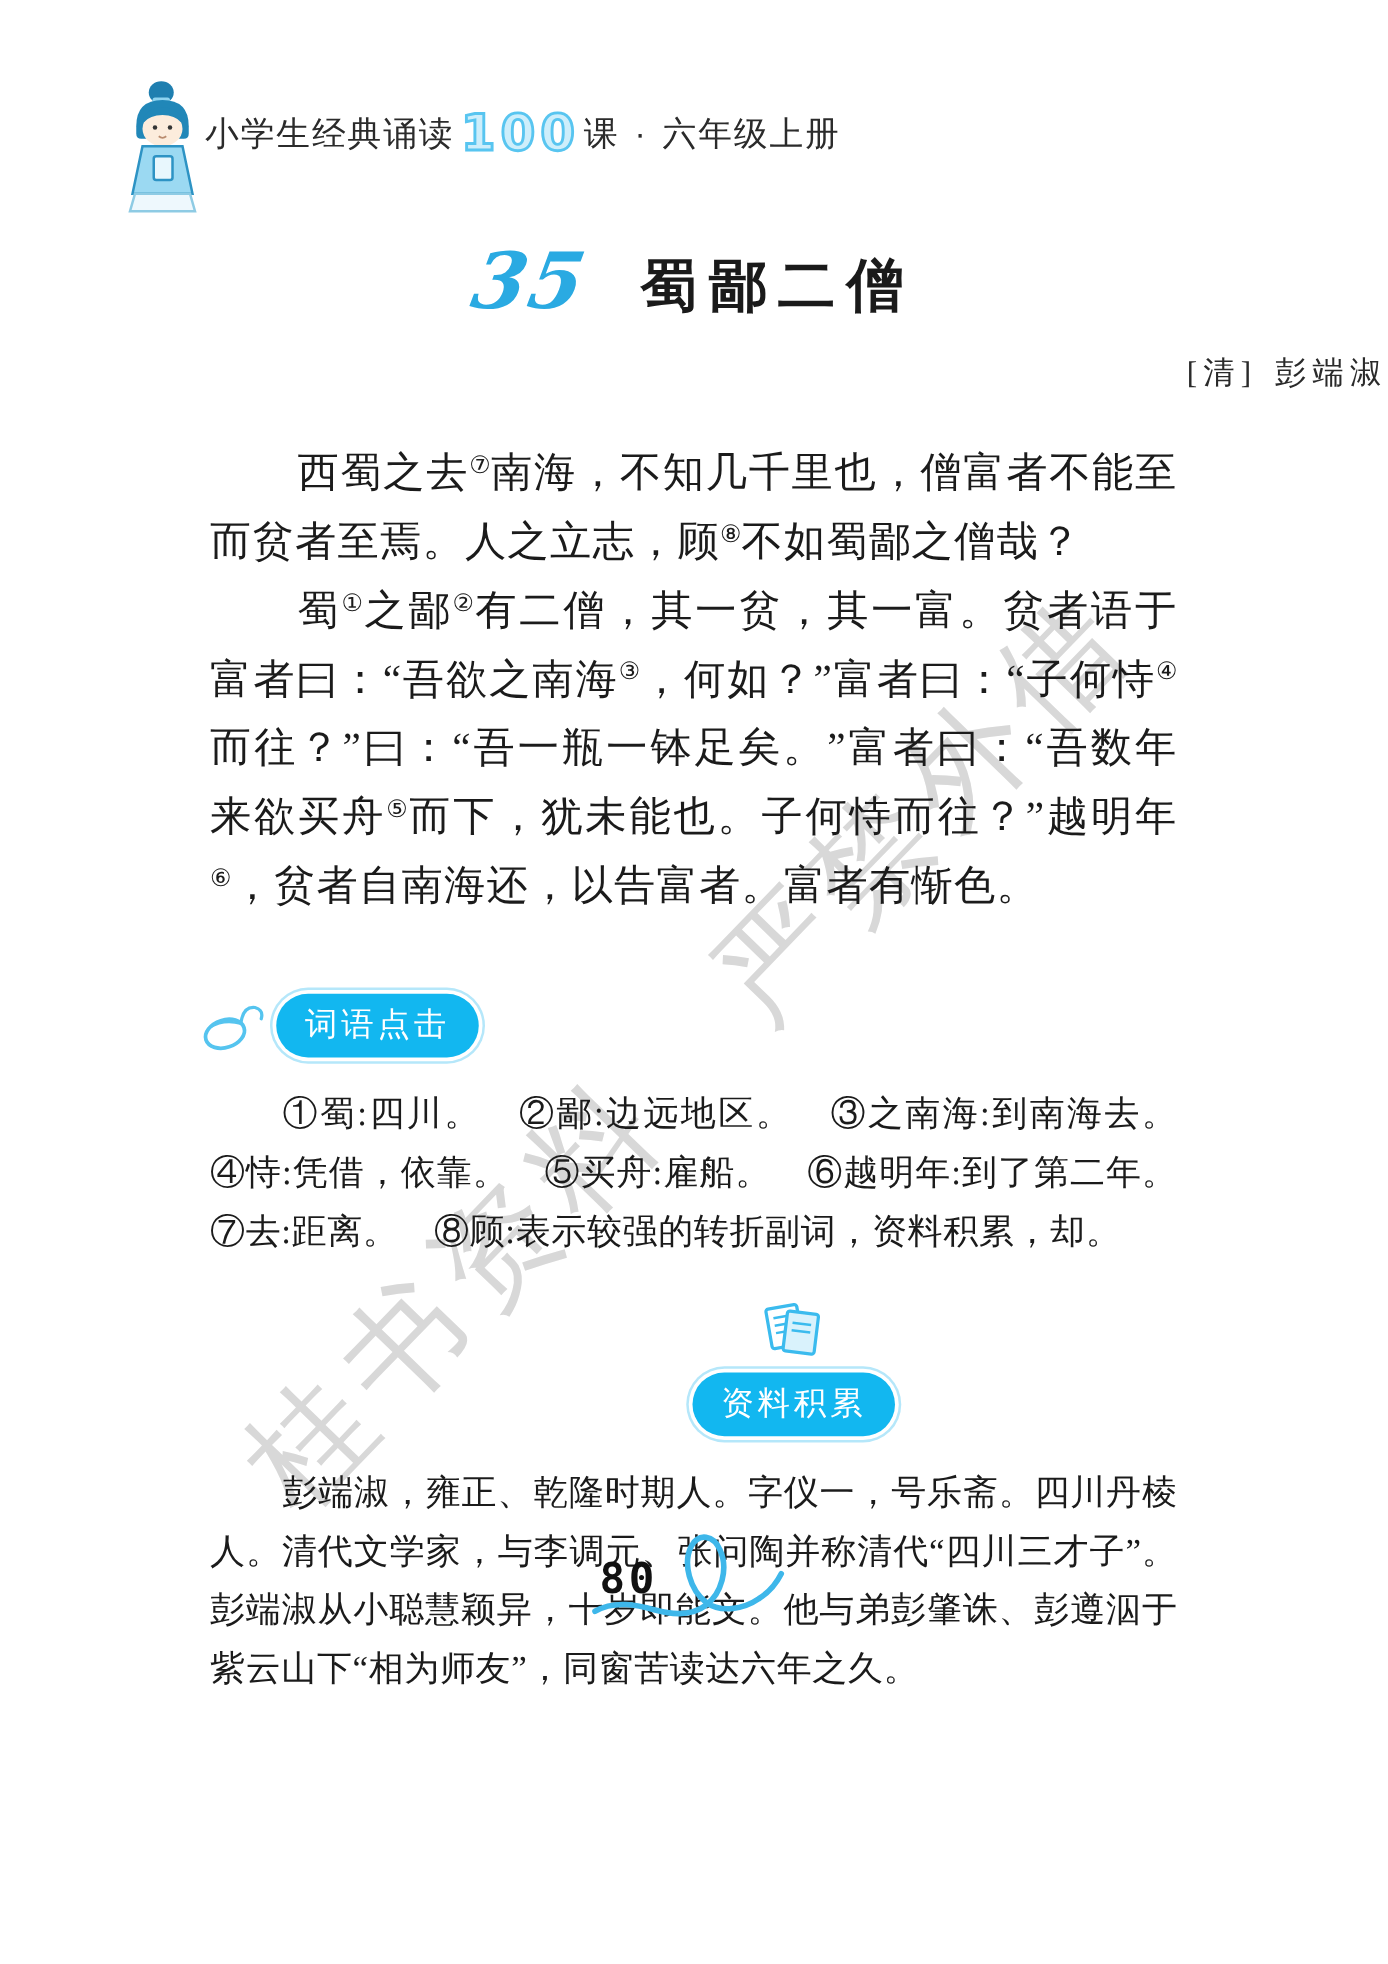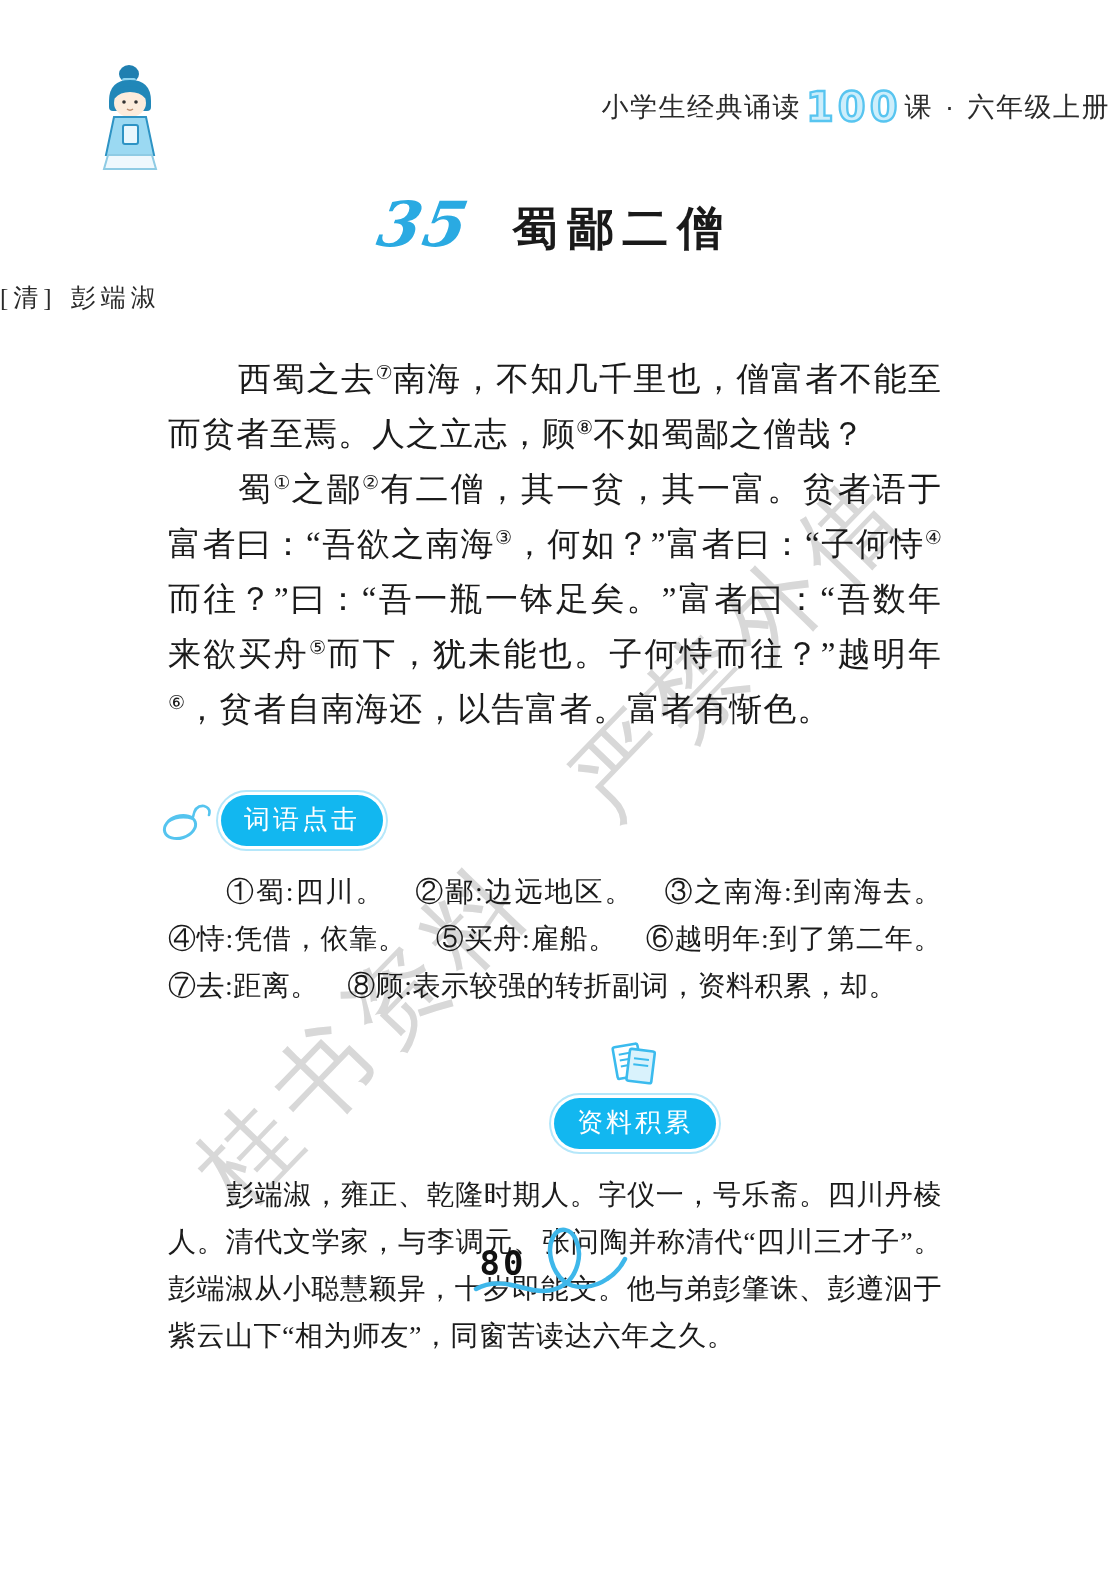--- a/index.html
+++ b/index.html
@@ -11,36 +11,36 @@
     position:absolute;left:553px;top:840px;
     transform:translate(-50%,-50%) rotate(-46deg);
     font-size:96px;letter-spacing:12px;color:#d8d8d8;white-space:nowrap;
     z-index:0;font-family:"Liberation Serif","DejaVu Serif",serif;
   }
   .content{position:relative;z-index:1;}
   .mascot{position:absolute;left:98px;top:62px;}
   .header-text{
     padding:84px 0 0 164px;display:flex;align-items:center;
     font-family:"Liberation Sans","DejaVu Sans",sans-serif;
-    font-size:27px;color:#2b2b2b;letter-spacing:1.5px;justify-content:flex-end;
+    font-size:27px;color:#2b2b2b;letter-spacing:1.5px;
   }
   .num100{
     font-family:"DejaVu Sans","Liberation Sans",sans-serif;
     font-size:40px;font-weight:bold;color:#cdeefb;
     -webkit-text-stroke:2.3px #58c5f0;letter-spacing:4px;margin:0 3px 0 5px;
   }
   .dot-sep{margin:0 12px;}
   .title-row{margin-top:62px;display:flex;justify-content:center;align-items:center;gap:44px;}
   .lesson-num{
     font-family:"DejaVu Serif","Liberation Serif",serif;
     font-size:62px;font-style:italic;font-weight:bold;color:#2aaae2;
     transform:skewX(-10deg) translateY(-4px);letter-spacing:2px;
   }
   .lesson-title{font-size:46px;font-weight:bold;letter-spacing:9px;margin:0;color:#1a1a1a;}
-  .author-row{margin-top:16px;text-align:left;font-size:25px;letter-spacing:5px;color:#2a2a2a;font-family:Liberation Serif, serif;}
+  .author-row{margin-top:16px;text-align:right;font-size:25px;letter-spacing:5px;color:#2a2a2a;font-family:Liberation Serif, serif;}
   .author-row .dynasty{margin-right:14px;}
   .classic-wrap{margin:38px 168px 0 168px;}
   .classic{
     margin:0;font-size:33px;line-height:55px;letter-spacing:1px;
     text-align:justify;text-indent:70px;color:#1b1b1b;
   }
   .classic sup{font-size:0.58em;vertical-align:0.55em;line-height:0;letter-spacing:0;}
   .section-head{margin:58px 0 0 160px;display:flex;align-items:center;gap:9px;}
   .section-head.second{margin-top:28px;flex-direction:column;}
   .badge{

